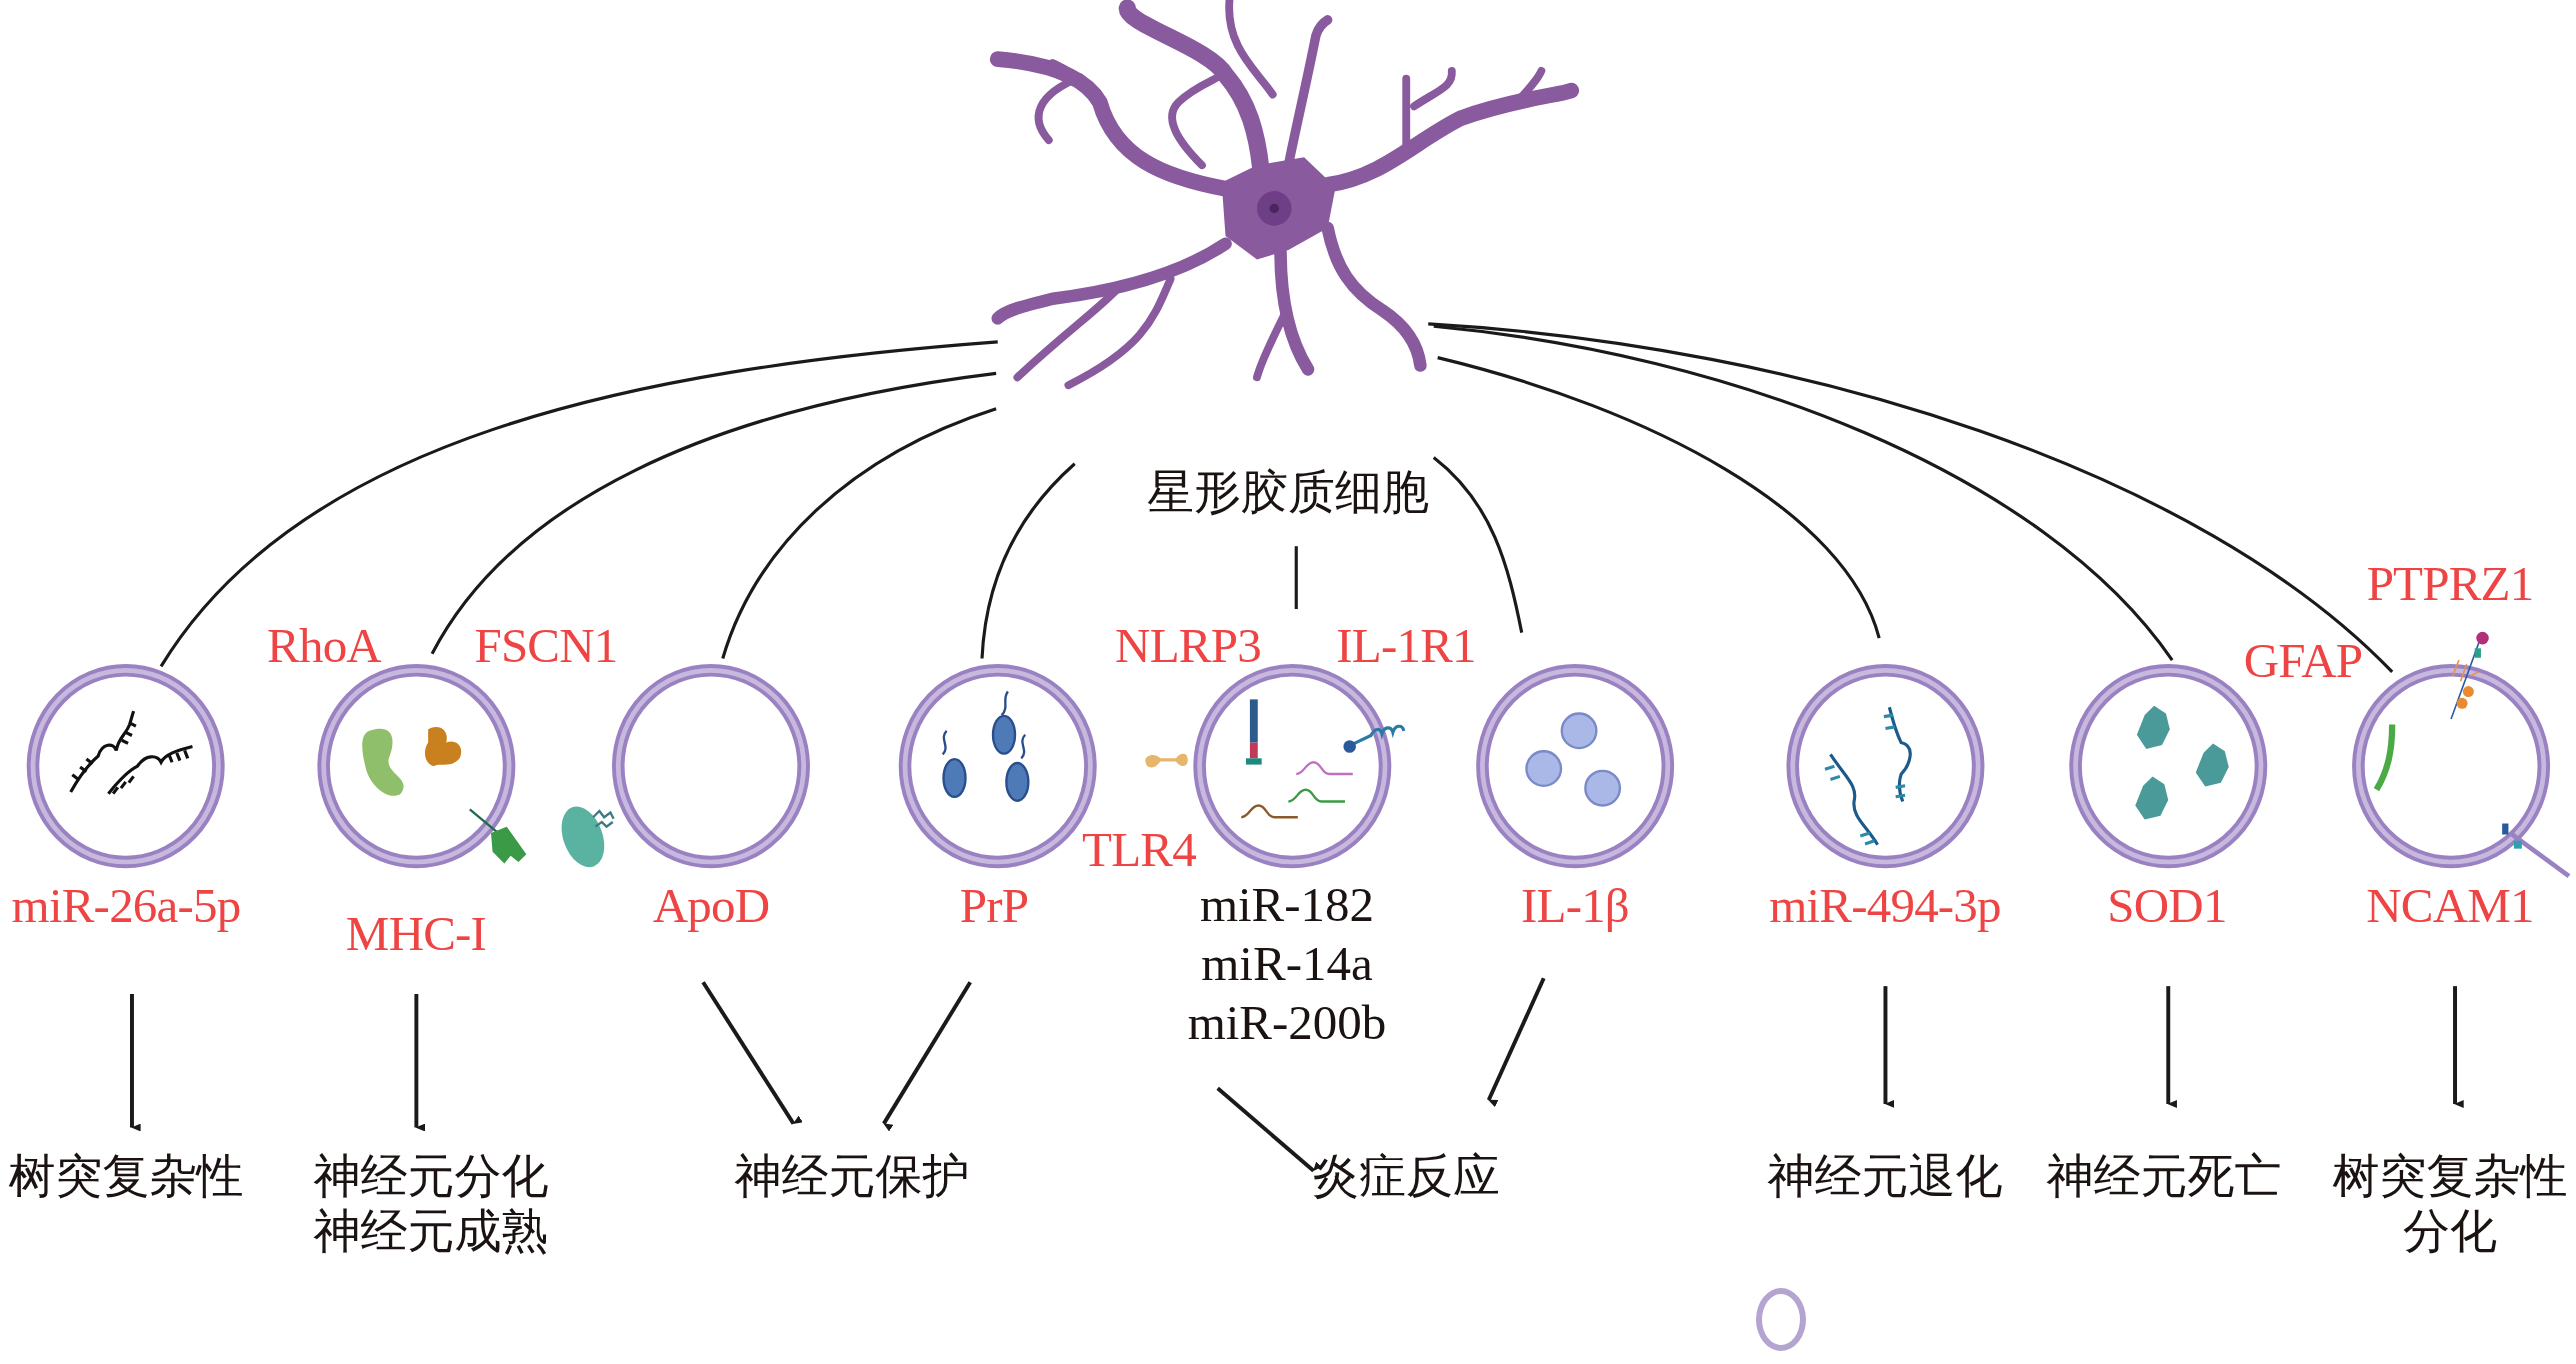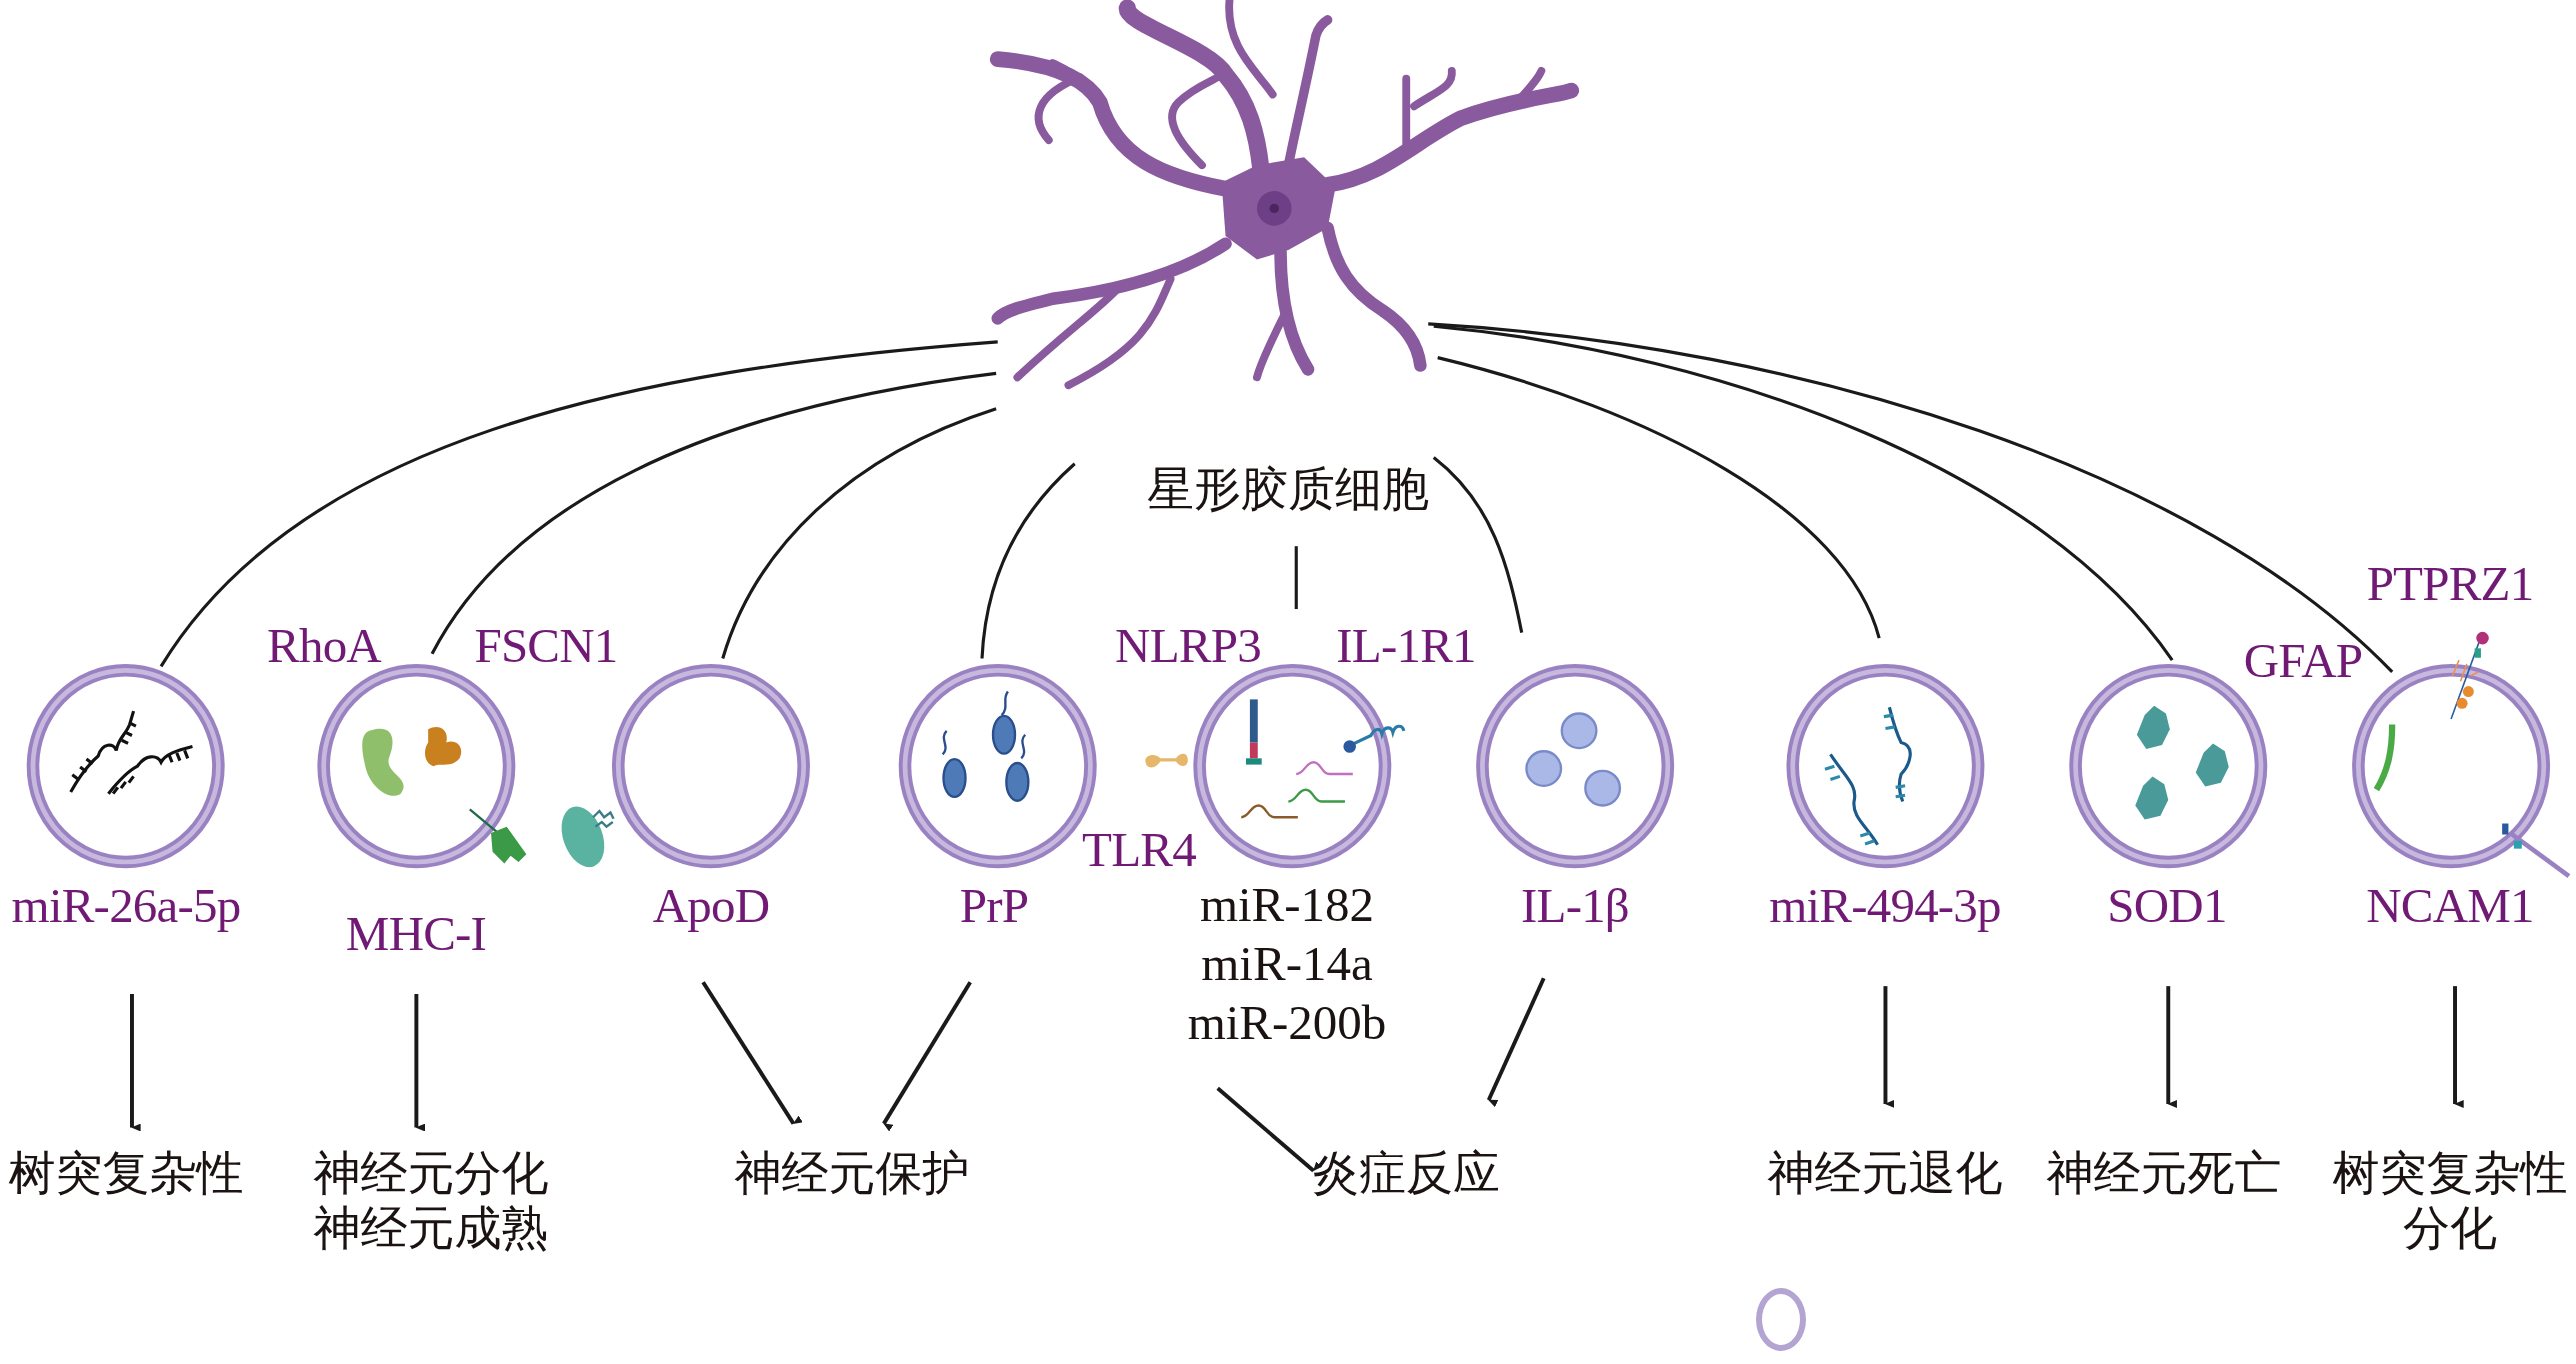--- a/index.html
+++ b/index.html
@@ -1,19 +1,19 @@
 <!DOCTYPE html>
 <html style="font-size:12.6px"><head>
 <meta charset="utf-8">
 <style>
   html,body{margin:0;padding:0;background:#ffffff;}
   body{width:2576px;height:1365px;position:relative;overflow:hidden;font-family:"Liberation Serif","DejaVu Serif",serif;color:#1a1311;}
   svg#diagram{position:absolute;left:0;top:0;}
-  .lbl{position:absolute;font-family:"Liberation Serif","DejaVu Serif",serif;font-size:49px;line-height:1;white-space:nowrap;transform:translateX(-50%);color:#701a75;letter-spacing:-0.8px;}
-  .zh{position:absolute;font-family:Liberation Mono, monospace;font-size:47px;line-height:1.18;white-space:nowrap;transform:translateX(-50%);text-align:center;color:#1a1311;}
+  .lbl{position:absolute;font-family:"Liberation Serif","DejaVu Serif",serif;font-size:49px;line-height:1;white-space:nowrap;transform:translateX(-50%);color:#ef4444;letter-spacing:-0.8px;}
+  .zh{position:absolute;font-family:Liberation Serif, serif;font-size:47px;line-height:1.18;white-space:nowrap;transform:translateX(-50%);text-align:center;color:#1a1311;}
   .stack{position:absolute;transform:translateX(-50%);text-align:center;font-family:"Liberation Serif","DejaVu Serif",serif;font-size:49px;line-height:1.2;color:#1a1311;}
   .stack div{white-space:nowrap;}
   .legend{position:absolute;left:1756px;top:1288px;display:flex;align-items:center;gap:12.6px;}
   .legend-ring{width:50px;height:63px;border-radius:50%;border:6.3px solid #b3a4d1;box-sizing:border-box;}
   .legend-text{font-family:"DejaVu Sans","Liberation Sans",sans-serif;font-size:46px;color:#1a1311;white-space:nowrap;}
 </style>
 </head>
 <body>
 
 <svg id="diagram" width="2576" height="1365" viewBox="0 0 3279 1737">

